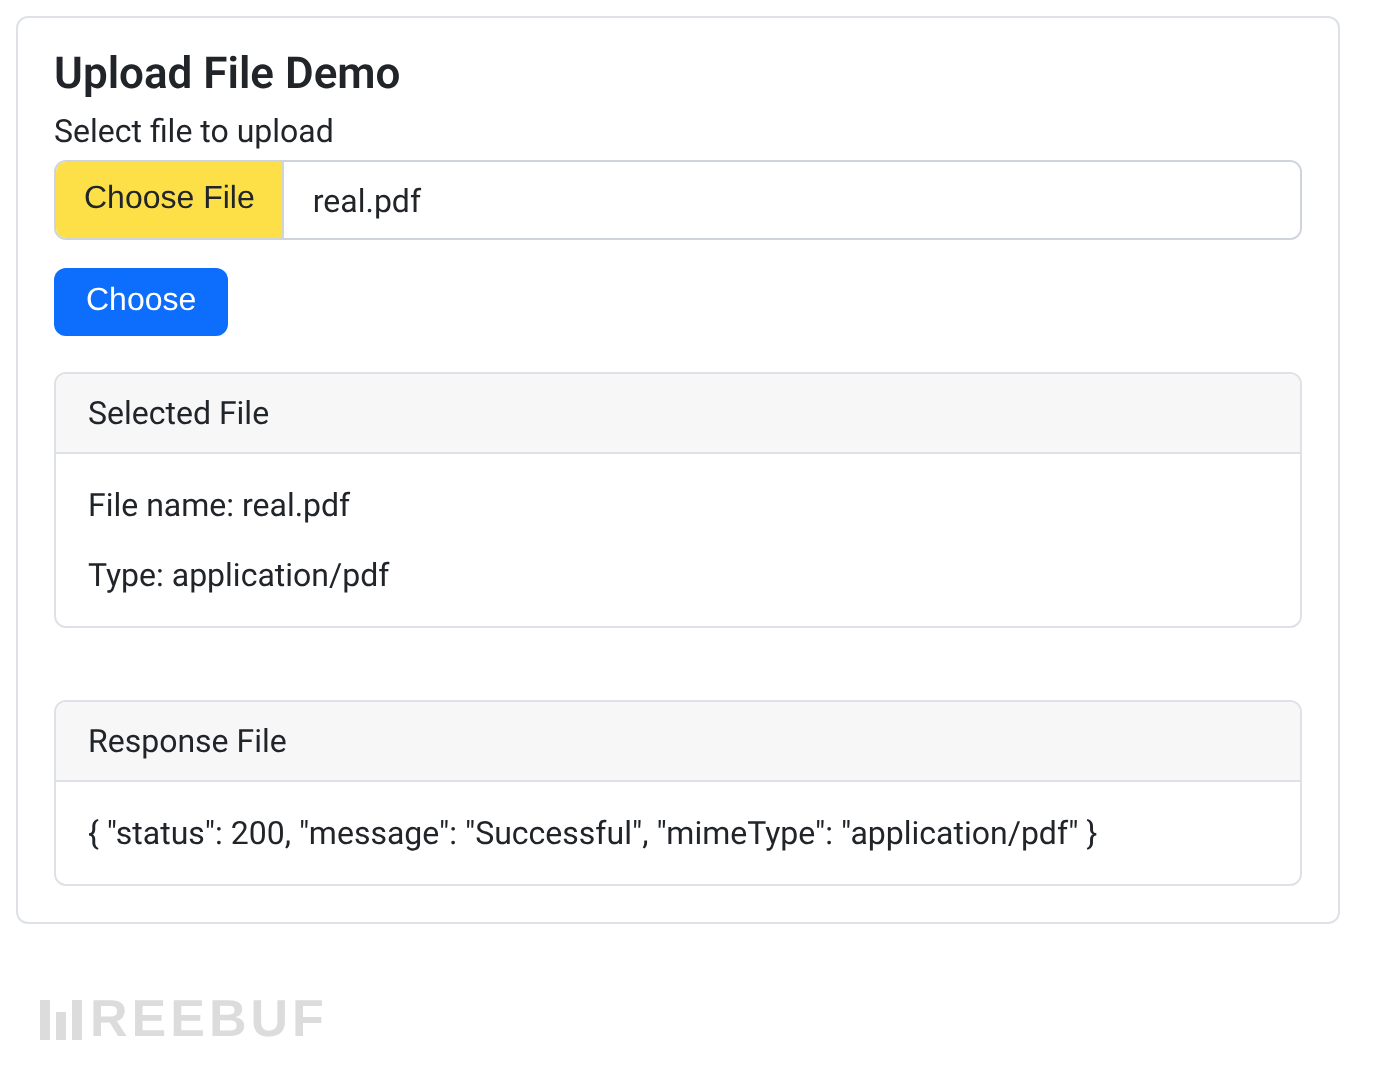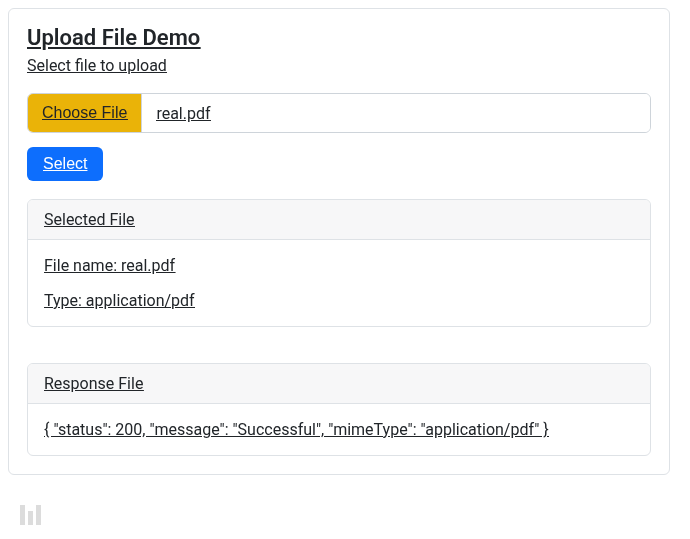--- a/index.html
+++ b/index.html
@@ -1,48 +1,48 @@
 <!DOCTYPE html>
 <html><head>
   <meta charset="utf-8">
   <style>
-    * { box-sizing: border-box; margin: 0; padding: 0; text-decoration: underline; }
+    * { box-sizing: border-box; margin: 0; padding: 0; }
     body {
       font-family: -apple-system, BlinkMacSystemFont, "Segoe UI", Roboto, "Helvetica Neue", Arial, sans-serif;
       background: #fff;
       padding: 8px;
       font-size: 16px;
       color: #212529;
     }
     .card {
       border: 1px solid #dee2e6;
       border-radius: 6px;
       padding: 16px 18px 18px 18px;
       width: 662px;
     }
     .page-title {
       font-size: 22px;
       font-weight: 600;
       margin-bottom: 6px;
     }
     .subtitle {
       font-size: 16px;
-      margin-bottom: 18px;
+      margin-bottom: 5px;
     }
     .file-input-row {
       display: flex;
       align-items: stretch;
       border: 1px solid #ced4da;
       border-radius: 6px;
       overflow: hidden;
       height: 40px;
       margin-bottom: 14px;
     }
     .choose-btn {
-      background: #eab308;
+      background: #fde047;
       border: none;
       border-right: 1px solid #ced4da;
       padding: 0 14px;
       font-size: 16px;
       color: #212529;
       cursor: pointer;
       display: flex;
       align-items: center;
     }
     .file-name {
@@ -118,21 +118,21 @@
 
 <div class="card">
   <h1 class="page-title">Upload File Demo</h1>
   <div class="subtitle">Select file to upload</div>
 
   <div class="file-input-row">
     <button class="choose-btn">Choose File</button>
     <div class="file-name">real.pdf</div>
   </div>
 
-  <button class="upload-btn">Select</button>
+  <button class="upload-btn">Choose</button>
 
   <div class="panel">
     <div class="panel-header">Selected File</div>
     <div class="panel-body">
       <p>File name: real.pdf</p>
       <p>Type: application/pdf</p>
     </div>
   </div>
 
   <div class="panel">
@@ -142,13 +142,14 @@
     </div>
   </div>
 </div>
 
 <div class="watermark">
   <span class="bars">
     <span class="bar b1"></span>
       <span class="bar b2"></span>
       <span class="bar b3"></span>
   </span>
+  <span>REEBUF</span>
 </div>
 
 </body></html>

